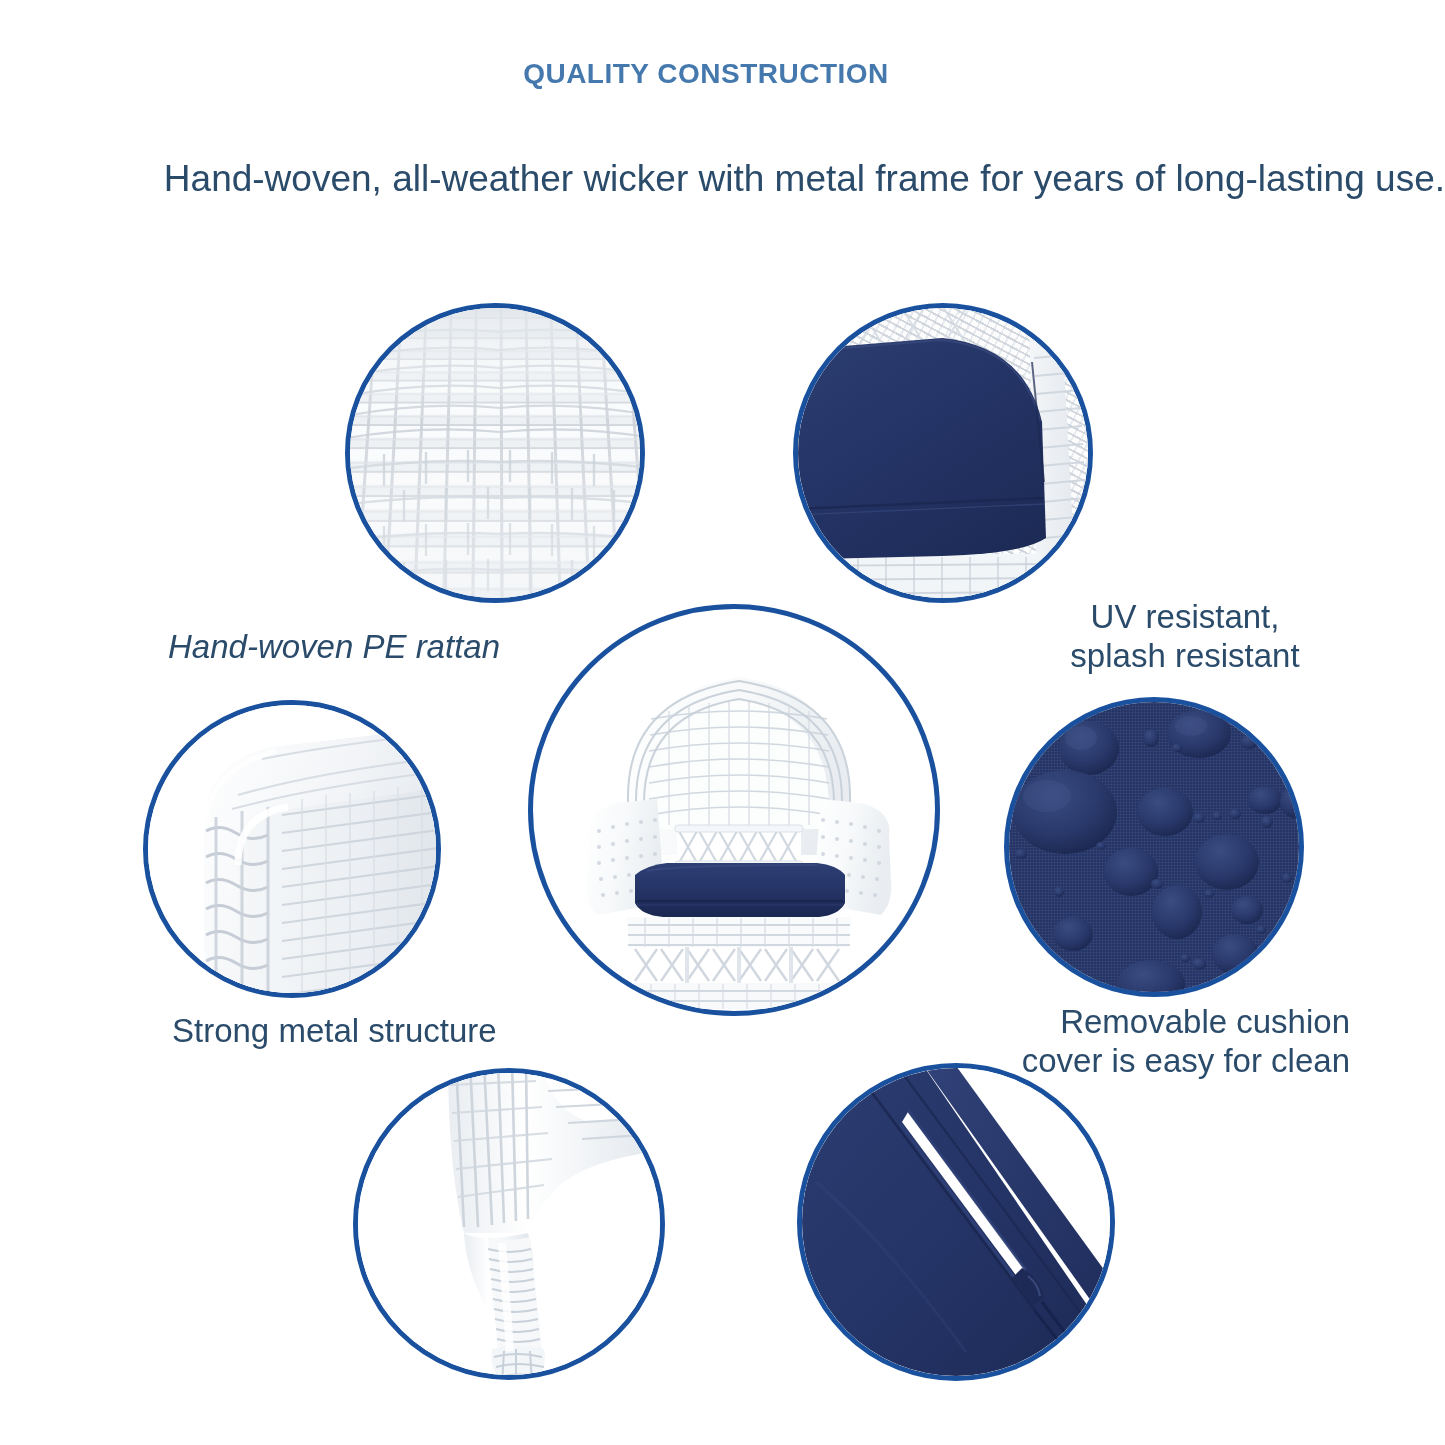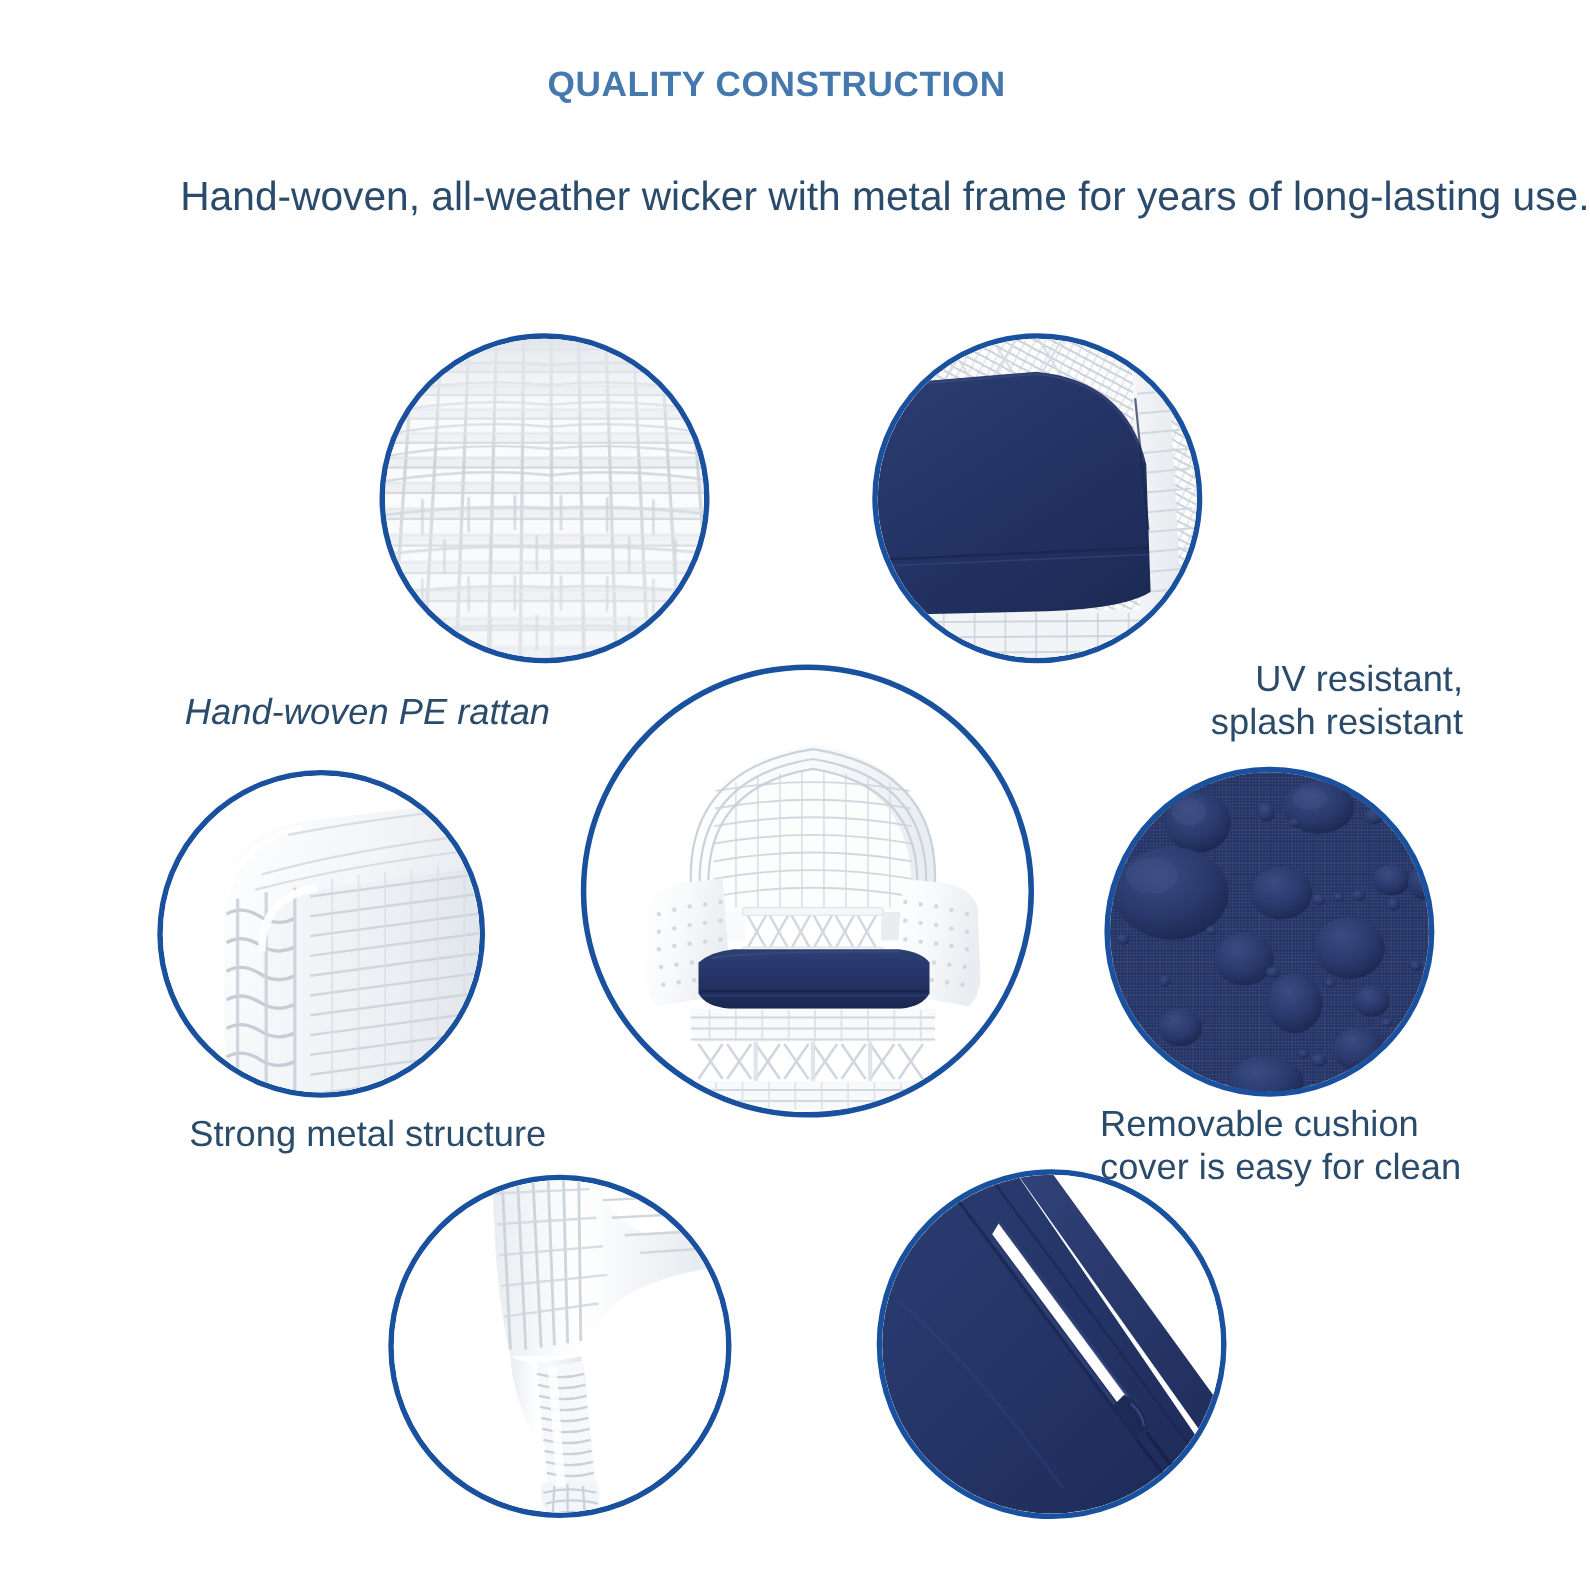--- a/index.html
+++ b/index.html
@@ -14,21 +14,21 @@
     -webkit-font-smoothing: antialiased;
   }
 
   
   #header { position: absolute; left: 0; top: 0; width: 1445px; }
 
   #page-title {
     position: absolute;
     left: 0; top: 58px; width: 1412px;
     text-align: center;
-    font-size: 32px;
+    font-size: 28px;
     font-weight: bold;
     letter-spacing: 0.5px;
     color: #4579ae;
     white-space: nowrap;
   }
 
   #page-subtitle {
     position: absolute;
     left: 0; top: 158px; width: 1445px;
     text-align: right;
@@ -100,22 +100,22 @@
   .feature-label {
     position: absolute;
     color: #2b4b6b;
     font-size: 33px;
     line-height: 1.18;
     white-space: pre-line;
   }
 
   #label-rattan   { left: 168px;  top: 628px;  text-align: left; font-style: italic;   }
   #label-metal    { left: 172px;  top: 1012px; text-align: right;   }
-  #label-uv       { left: 1040px; top: 598px;  width: 290px; text-align: right; }
-  #label-cushion  { left: 1000px; top: 1003px; width: 350px; text-align: left; }
+  #label-uv       { left: 1040px; top: 598px;  width: 290px; text-align: center; }
+  #label-cushion  { left: 1000px; top: 1003px; width: 350px; text-align: right; }
 </style>
 </head>
 <body>
 
 <div id="header">
   <div id="page-title">QUALITY CONSTRUCTION</div>
   <div id="page-subtitle">Hand-woven, all-weather wicker with metal frame for years of long-lasting use.</div>
 </div>
 
 <div class="circle" id="circle-rattan" style="left:345px; top:303px; width:300px; height:300px;">

